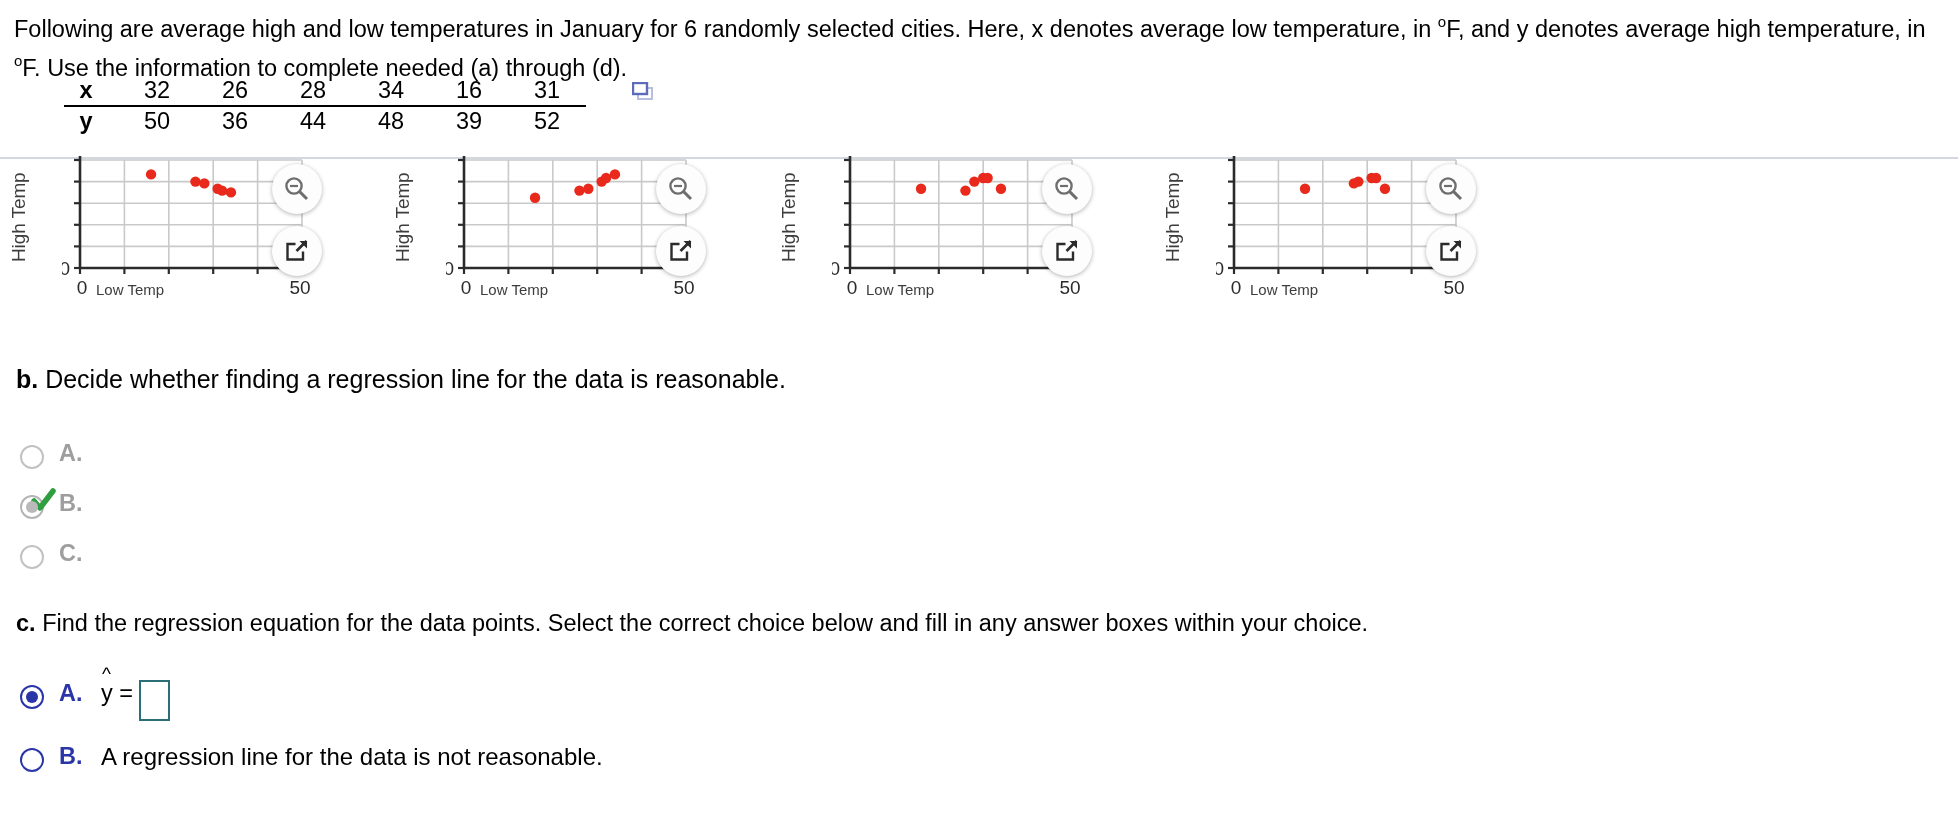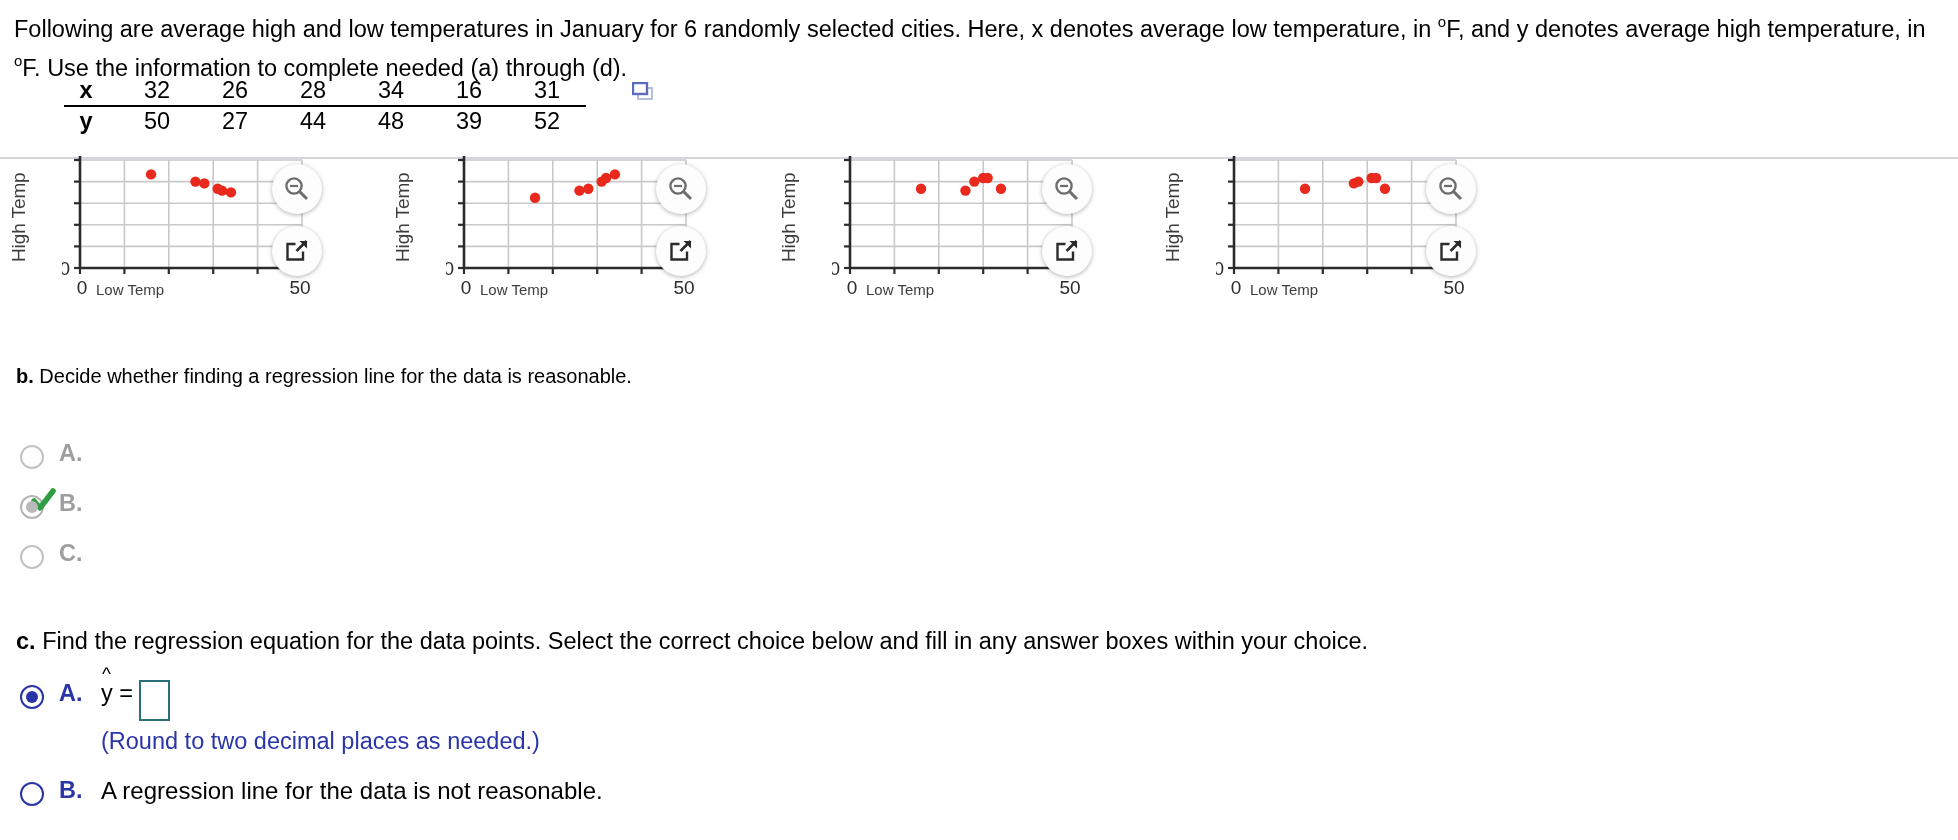--- a/index.html
+++ b/index.html
@@ -124,21 +124,21 @@
     margin-bottom: 12px;
     position: relative;
   }
   .icon-btn svg { position: absolute; left: 11px; top: 11px; }
 
   
   .part-b-prompt {
     position: absolute;
     left: 16px;
     top: 365px;
-    font-size: 20px;
+    font-size: 25px;
     color: #000;
   }
   .opt-list-b { position: absolute; left: 20px; top: 440px; width: 1400px; }
   .opt-row {
     display: flex;
     align-items: flex-start;
     height: 50px;
   }
   .radio-gray {
     width: 20px; height: 20px;
@@ -168,21 +168,21 @@
     color: #9e9e9e;
     font-weight: bold;
     flex: 0 0 auto;
   }
   .opt-text { font-size: 23.5px; color: #000; }
 
   
   .part-c-prompt {
     position: absolute;
     left: 16px;
-    top: 628px;
+    top: 610px;
     font-size: 23.5px;
     color: #000;
   }
   .opt-list-c { position: absolute; left: 20px; top: 680px; width: 1400px; }
   .radio-blue {
     width: 20px; height: 20px;
     border: 2px solid #2a35a8;
     border-radius: 50%;
     margin-top: 5px;
     flex: 0 0 auto;
@@ -250,21 +250,21 @@
       <td>32</td>
       <td>26</td>
       <td>28</td>
       <td>34</td>
       <td>16</td>
       <td>31</td>
     </tr>
     <tr class="row-y">
       <td class="rowhead">y</td>
       <td>50</td>
-      <td>27</td>
+      <td>36</td>
       <td>44</td>
       <td>48</td>
       <td>39</td>
       <td>52</td>
     </tr>
   </tbody>
     </table>
 </div>
 
 <div class="copy-icon">
@@ -541,21 +541,20 @@
 <div class="opt-list-c">
 
   <div class="opt-row" style="height:auto; align-items:flex-start;">
     <span class="radio-blue sel"></span>
     <span class="opt-letter-blue">A.</span>
     <span class="eq-block">
       <span class="yhat">
         <span class="hat-glyph">^</span>
         <span>y</span><span> =</span>
       </span><span class="answer-box"></span>
-      <div class="round-note">(Round to two decimal places as needed.)</div>
     </span>
   </div>
 
   <div class="opt-row" style="margin-top:22px;">
     <span class="radio-blue"></span>
     <span class="opt-letter-blue">B.</span>
     <span class="opt-text-blk">A regression line for the data is not reasonable.</span>
   </div>
 
 </div>

